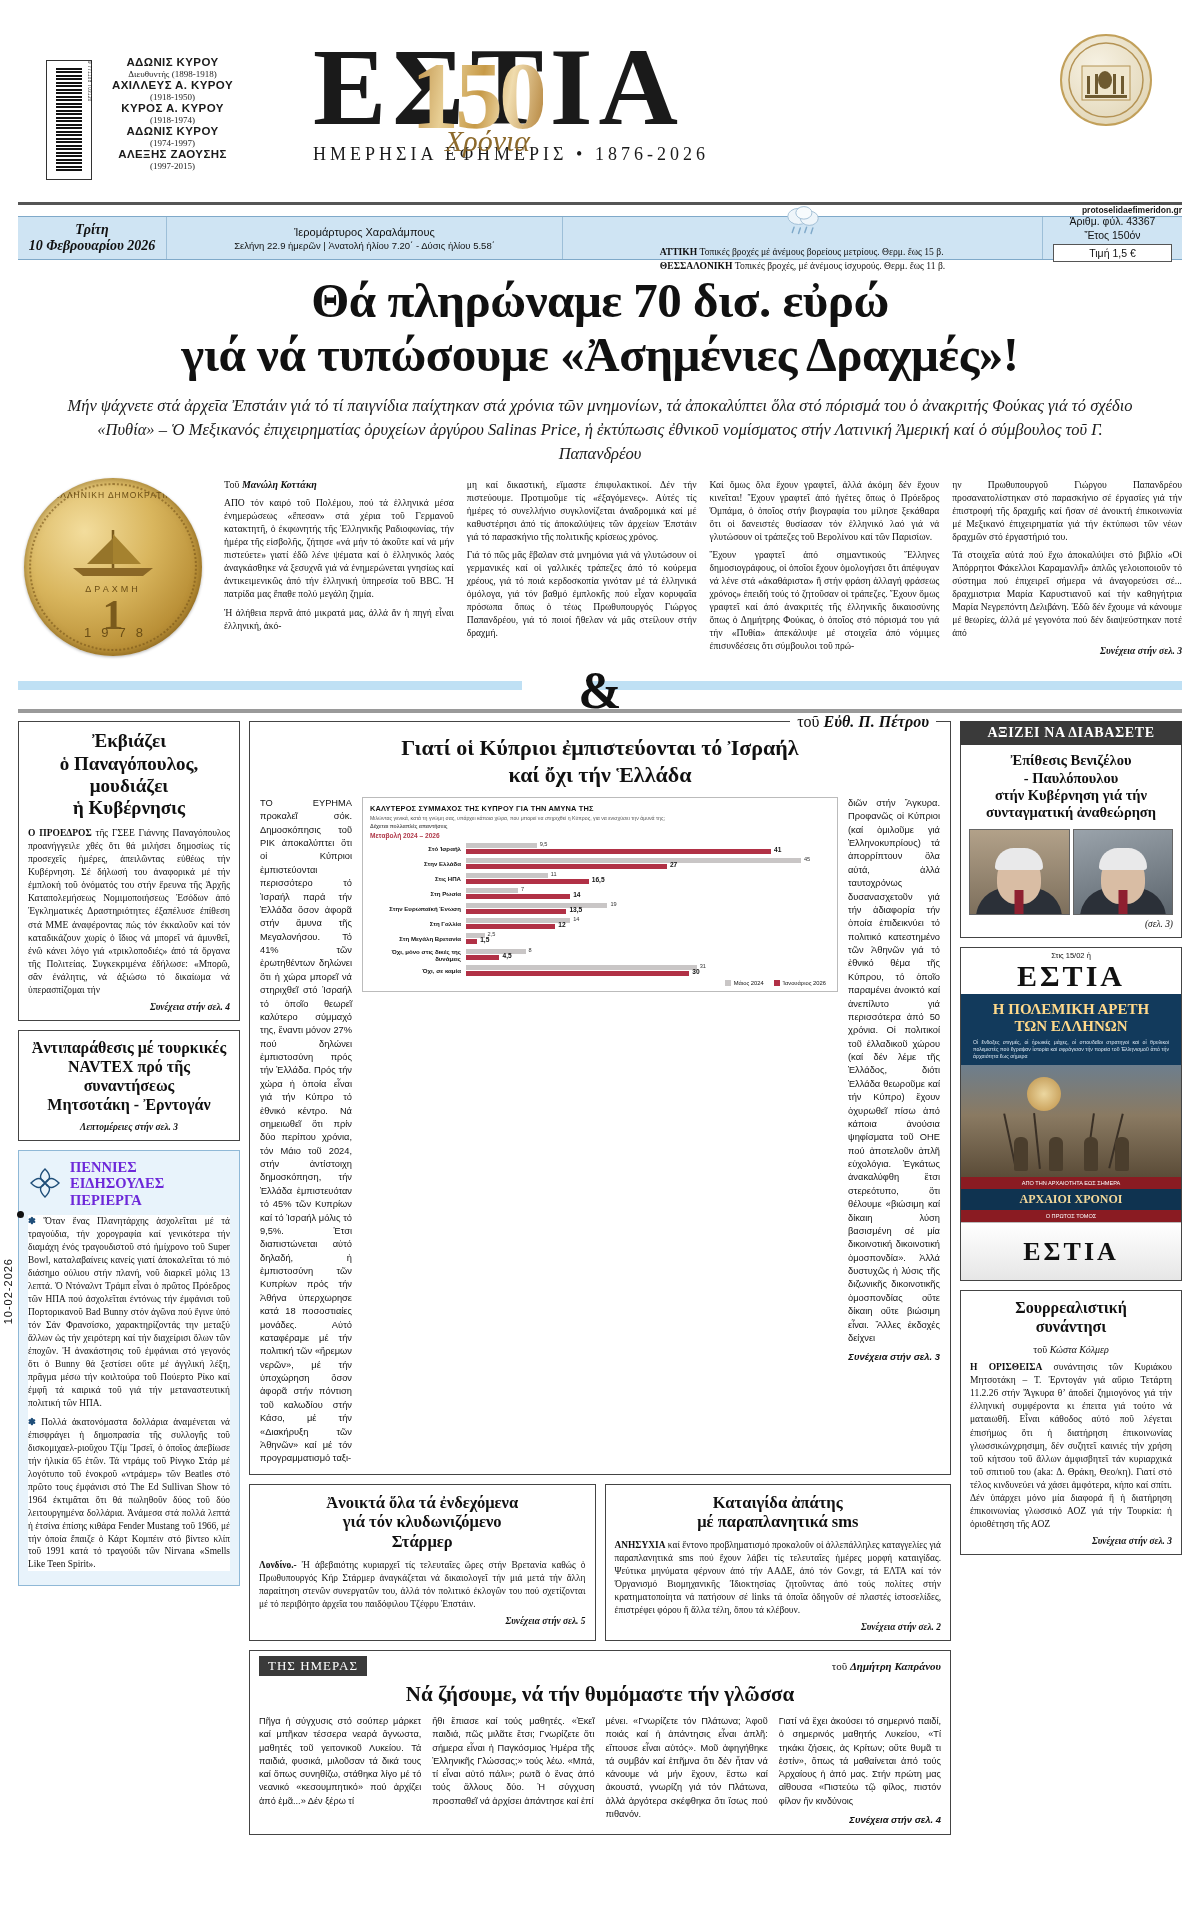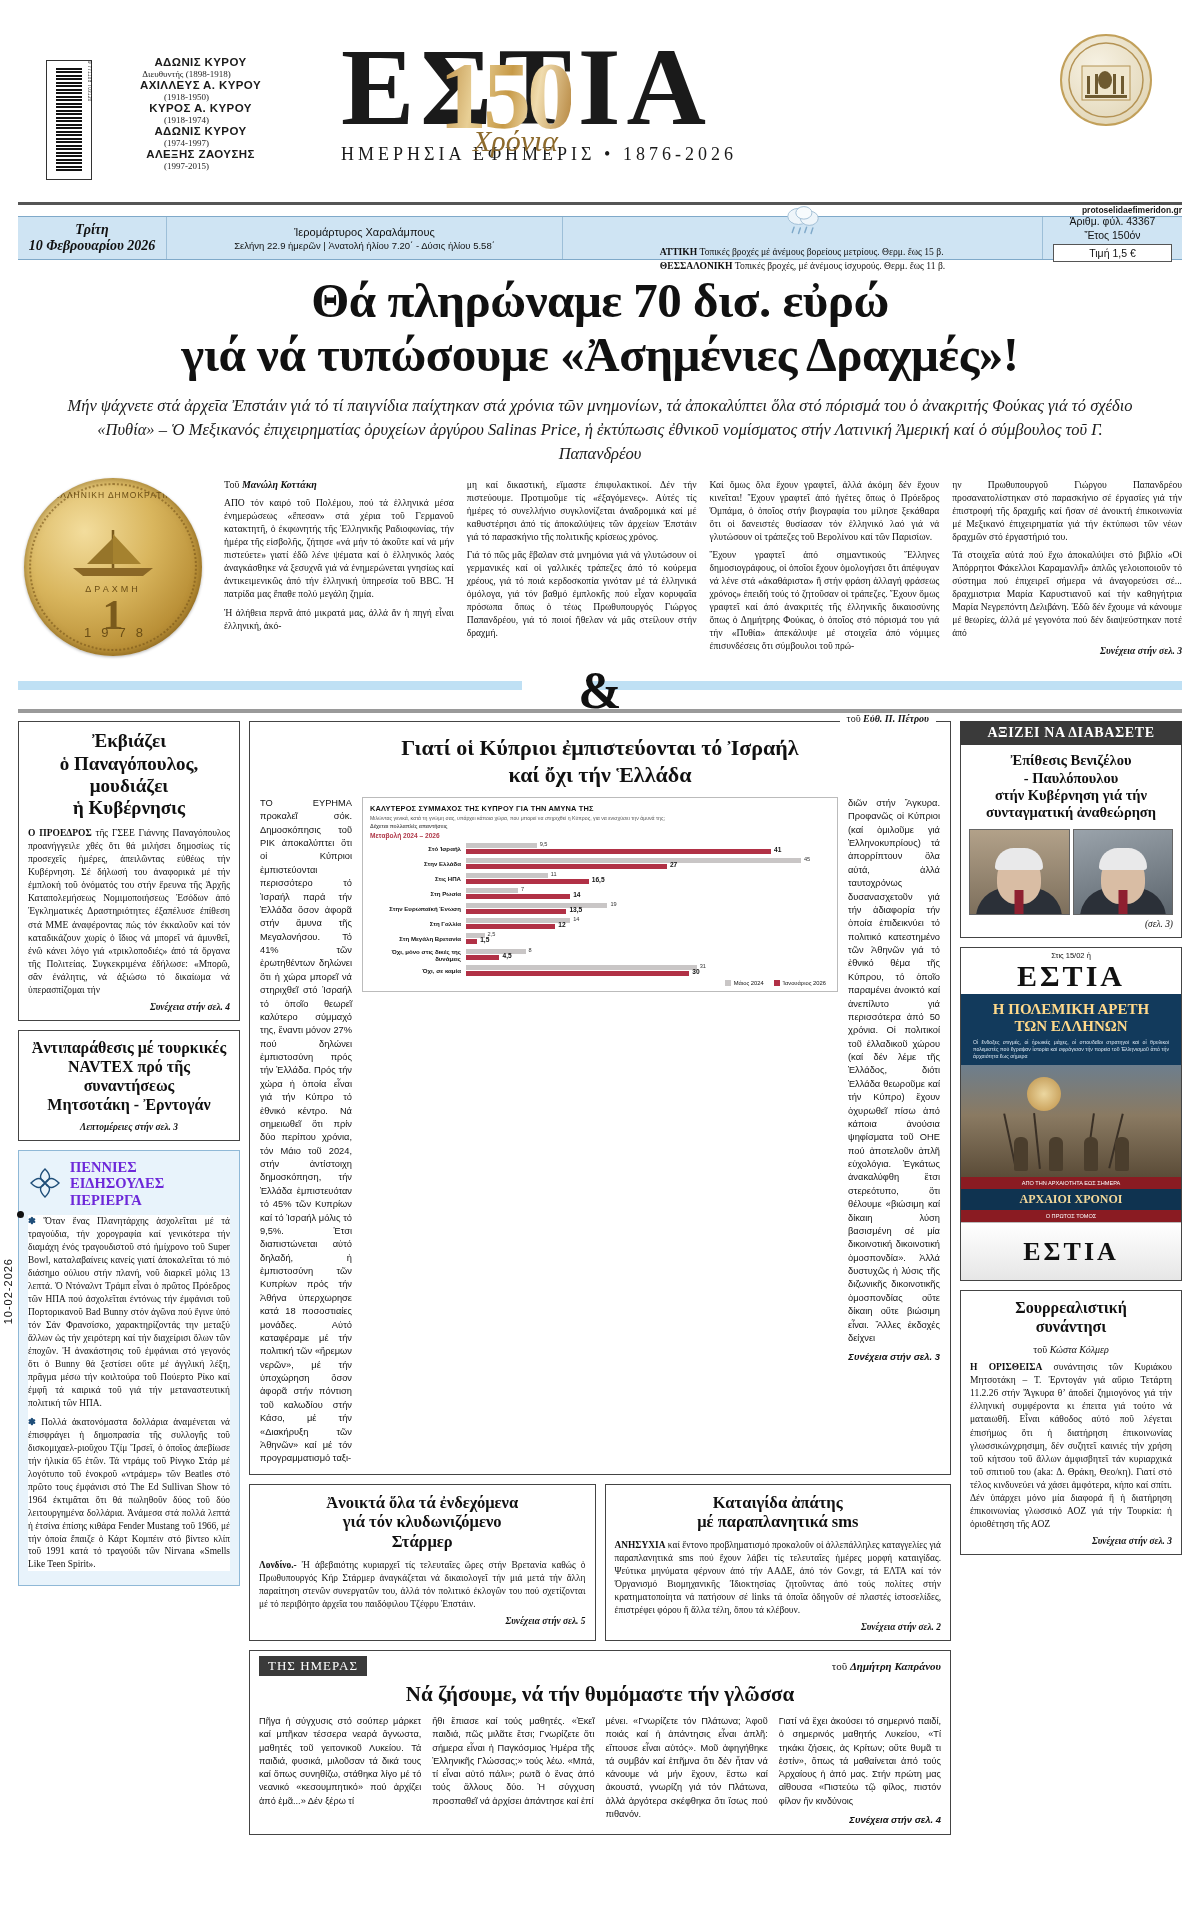--- a/index.html
+++ b/index.html
@@ -19,21 +19,21 @@
   .masthead { position:relative; height:200px; display:flex; align-items:flex-start; padding-top:38px; }
   .barcode-box { width:46px; height:120px; border:1px solid #333; margin-left:28px; margin-top:22px;
       display:flex; align-items:center; justify-content:center; background:#fff; position:relative; }
   .barcode-lines { width:26px; height:104px;
       background:repeating-linear-gradient(to bottom,#111 0,#111 2px,#fff 2px,#fff 3px,#111 3px,#111 5px,#fff 5px,#fff 7px);
   }
   .barcode-vtext { position:absolute; right:-1px; top:0; height:120px; writing-mode:vertical-rl;
       font-size:4.5px; letter-spacing:.4px; font-family:"Liberation Sans",sans-serif; color:#111; }
 
   .editors { margin-left:20px; margin-top:18px; text-align:center; line-height:1.12; }
-  .editors .nm { font-family:"Liberation Sans",sans-serif; font-size:11.5px; font-weight:600; letter-spacing:.4px; color:#1a1a1a;margin-left:28px; }
+  .editors .nm { font-family:"Liberation Sans",sans-serif; font-size:11.5px; font-weight:600; letter-spacing:.4px; color:#1a1a1a; }
   .editors .yr { font-family:"Liberation Serif",serif; font-size:9px; color:#222; }
 
   .logo-wrap { flex:1; position:relative; margin-top:-6px; }
   .logo-150 { position:absolute; left:178px; top:16px; font-family:"Liberation Serif",serif;
       font-size:96px; font-weight:700; letter-spacing:-4px;
       background:linear-gradient(100deg,#b8873c 0%,#e8cf95 28%,#c79a47 52%,#f0dcae 72%,#b3823a 100%);
       -webkit-background-clip:text; background-clip:text; color:transparent; line-height:1; }
   .logo-chronia { position:absolute; left:212px; top:92px; font-family:"Liberation Serif",serif; font-style:italic;
       font-size:30px; color:#8d6a2c; }
   .logo-estia { font-family:"Liberation Serif",serif; font-weight:700; font-size:110px; letter-spacing:6px;
@@ -139,21 +139,21 @@
   .pennies-hd .ptxt { font-family:"Liberation Serif",serif; font-weight:700; font-size:14.5px;
       line-height:1.14; color:#6d28d9; }
   .pennies-body { font-family:"Liberation Serif",serif; font-size:9.4px; line-height:1.38;
       text-align:justify; margin-top:7px; background:#fff; }
   .pennies-body p { margin:0 0 6px; }
   .bullet { color:#1f4e79; font-weight:700; }
 
   
   .feature { border:1px solid #444; padding:9px 10px 8px; position:relative; }
   .feat-author { position:absolute; right:14px; top:-9px; background:#fff; padding:0 7px;
-      font-family:"Liberation Serif",serif; font-size:10px; }
+      font-family:"Liberation Serif",serif; font-size:16px; }
   .feat-author i { font-weight:700; font-style:italic; }
   .feat-title { text-align:center; font-family:"Liberation Serif",serif; font-weight:700;
       font-size:22px; line-height:1.2; margin:4px 0 9px; }
   .feat-grid { display:flex; gap:10px; }
   .feat-c { font-family:"Liberation Sans",sans-serif; font-size:9.3px; line-height:1.44; text-align:justify; }
   .feat-c.c1 { width:92px; flex:none; }
   .feat-c.c3 { width:92px; flex:none; }
   .feat-mid { flex:1; }
 
   

